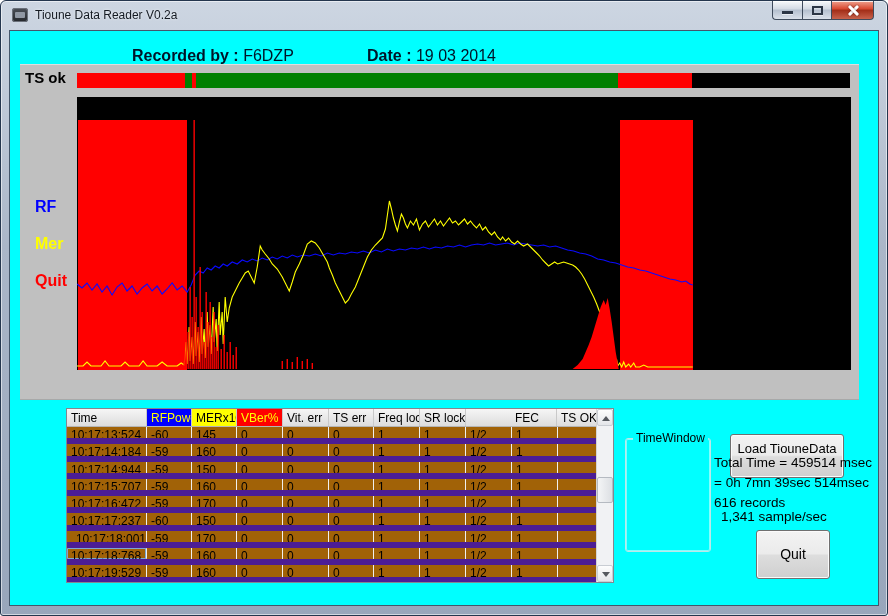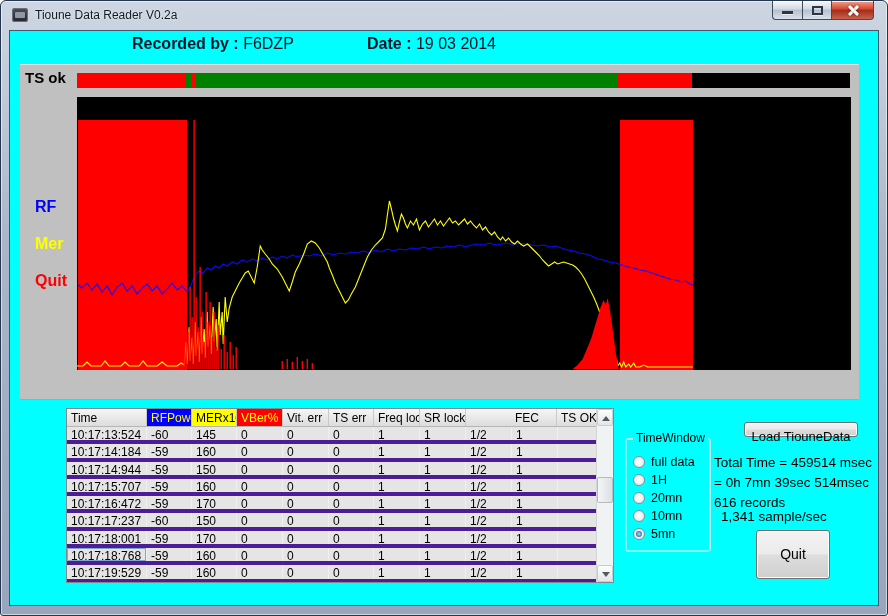--- a/index.html
+++ b/index.html
@@ -35,40 +35,40 @@
   .glyph-close { position:absolute; left:15px; top:4px; width:12px; height:11px; }
   .glyph-close i { position:absolute; left:5px; top:-1px; width:3px; height:13px; background:#fff; border-radius:1px; box-shadow:0 0 2px rgba(60,0,0,.7); }
   .glyph-close i.a { transform:rotate(45deg); } .glyph-close i.b { transform:rotate(-45deg); }
 
   .client {
     position:absolute; left:8px; right:8px; top:29px; bottom:9px;
     background:#00ffff; border:1px solid #44566b;
   }
 
   
-  .hdr-group { position:absolute; top:4px; height:22px; font-size:16px; color:#001428; white-space:nowrap; }
+  .hdr-group { position:absolute; top:16px; height:22px; font-size:16px; color:#001428; white-space:nowrap; }
   .hdr-group b { font-weight:bold; }
   .hg-rec { left:122px; } .hg-date { left:357px; } .hg-start { left:582px; }
 
   
   .panel { position:absolute; left:10px; top:33px; width:839px; height:336px; background:#c0c0c0;
            box-shadow:inset 0 1px 0 #dedede, inset 0 -1px 0 #a8a8a8; }
   .ts-label { position:absolute; left:5px; top:5px; font-size:15px; font-weight:bold; color:#000; }
   .ts-bar { position:absolute; left:57px; top:9px; width:773px; height:15px; display:flex; background:#000; }
   .ts-bar div { height:100%; }
   .plot { position:absolute; left:57px; top:33px; width:774px; height:273px; background:#000; }
   .plot svg { display:block; width:774px; height:273px; }
   .trace-label { position:absolute; left:15px; font-size:16px; font-weight:bold; }
   .lbl-rf { top:134px; } .lbl-mer { top:171px; } .lbl-vber { top:208px; }
 
   
   .tablewrap { position:absolute; left:56px; top:377px; width:548px; height:175px;
                background:#fff; border:1px solid #828790; display:flex; }
   .grid { flex:1; overflow:hidden; font-size:12px; color:#000; }
-  .tr { display:flex; height:17.3px; border-bottom:4px solid #4c1d95; background:#e5e5e5; }
+  .tr { display:flex; height:17.3px; border-bottom:6px solid #4c1d95; background:#a16207; }
   .tr.head { height:18px; background:linear-gradient(#f6f6f6,#dcdcdc); border-bottom:1px solid #b5b5b5; }
   .td { padding:1px 0 0 4px; overflow:hidden; white-space:nowrap; border-right:1px solid #efefef; }
   .tr.head .td { border-right:1px solid #c9c9c9; padding-top:2px; }
   .td.fill { flex:1; border-right:none; }
   .td.focused { box-shadow:inset 0 0 0 1px #7da7cf; border-radius:1px; }
 
   .vscroll { width:17px; background:#f1f2f4; border-left:1px solid #d5d5d5; position:relative; }
   .sbtn { position:absolute; left:0; width:16px; height:17px; background:linear-gradient(#fdfdfd,#e4e6e9); border:1px solid #c9cdd3; border-radius:2px; }
   .sbtn.up { top:0; } .sbtn.down { bottom:0; }
   .arr { position:absolute; left:4px; width:0; height:0; border-left:4px solid transparent; border-right:4px solid transparent; }
@@ -76,21 +76,21 @@
   .arr.down { top:6px; border-top:5px solid #55595f; }
   .sthumb { position:absolute; left:0; top:68px; width:16px; height:26px;
             background:linear-gradient(90deg,#f4f5f6,#dcdfe3); border:1px solid #b5bac1; border-radius:2px; }
 
   
   .btn {
     position:absolute; border:1px solid #707070; border-radius:3px; color:#000;
     background:linear-gradient(#f3f3f3, #ebebeb 48%, #dddddd 52%, #cfcfcf);
     box-shadow:inset 0 0 0 1px #fbfbfb; text-align:center; cursor:default;
   }
-  .btn-load { left:720px; top:391px; width:114px; height:15px; font-size:13px; line-height:27px;margin-left:14px; }
+  .btn-load { left:720px; top:403px; width:114px; height:44px; font-size:13px; line-height:27px; }
   .btn-quit { left:746px; top:499px; width:74px; height:49px; font-size:14px; line-height:47px; }
 
   .stat { position:absolute; left:704px; font-size:13.5px; color:#000; white-space:nowrap; }
   .st0 { top:424px; } .st1 { top:444px; } .st2 { top:464px; } .st3 { top:478px; left:711px; }
 
   .groupbox { position:absolute; left:615px; top:407px; width:86px; height:114px;
               border:1px solid #bfe6e6; border-radius:3px; box-shadow:inset 0 0 0 1px rgba(255,255,255,.5); }
   .gb-legend { position:absolute; left:7px; top:-8px; background:#00ffff; padding:0 3px; font-size:12px; color:#000; }
   .radios { position:absolute; left:7px; top:14px; }
   .radio-row { display:flex; align-items:center; height:18px; margin-bottom:0; }
@@ -271,21 +271,21 @@
             <div class="td" style="width: 46px; flex: 0 0 46px;">0</div>
             <div class="td" style="width: 46px; flex: 0 0 46px;">0</div>
             <div class="td" style="width: 45px; flex: 0 0 45px;">0</div>
             <div class="td" style="width: 46px; flex: 0 0 46px;">1</div>
             <div class="td" style="width: 46px; flex: 0 0 46px;">1</div>
             <div class="td" style="width: 46px; flex: 0 0 46px;">1/2</div>
             <div class="td" style="width: 46px; flex: 0 0 46px;">1</div>
             <div class="td fill"></div>
           </div>
           <div class="tr ">
-            <div class="td" style="width: 80px; flex: 0 0 80px;">10:17:18:001</div>
+            <div class="td" style="width: 80px; flex: 0 0 80px; text-align: right;">10:17:18:001</div>
             <div class="td" style="width: 45px; flex: 0 0 45px;">-59</div>
             <div class="td" style="width: 45px; flex: 0 0 45px;">170</div>
             <div class="td" style="width: 46px; flex: 0 0 46px;">0</div>
             <div class="td" style="width: 46px; flex: 0 0 46px;">0</div>
             <div class="td" style="width: 45px; flex: 0 0 45px;">0</div>
             <div class="td" style="width: 46px; flex: 0 0 46px;">1</div>
             <div class="td" style="width: 46px; flex: 0 0 46px;">1</div>
             <div class="td" style="width: 46px; flex: 0 0 46px;">1/2</div>
             <div class="td" style="width: 46px; flex: 0 0 46px;">1</div>
             <div class="td fill"></div>
@@ -330,40 +330,18 @@
 
     <div class="btn btn-load">Load TiouneData</div>
 
     <div class="stat st0">Total Time =  459514 msec</div>
     <div class="stat st1">= 0h 7mn 39sec 514msec</div>
     <div class="stat st2">616 records</div>
     <div class="stat st3">1,341 sample/sec</div>
 
     <div class="groupbox">
       <div class="gb-legend">TimeWindow</div>
-      <div class="radios" id="radios">
-          <label class="radio-row">
-            <span class="rdot"></span>
-            <span class="rlabel">full data</span>
-          </label>
-          <label class="radio-row">
-            <span class="rdot"></span>
-            <span class="rlabel">1H</span>
-          </label>
-          <label class="radio-row">
-            <span class="rdot"></span>
-            <span class="rlabel">20mn</span>
-          </label>
-          <label class="radio-row">
-            <span class="rdot"></span>
-            <span class="rlabel">10mn</span>
-          </label>
-          <label class="radio-row">
-            <span class="rdot sel"></span>
-            <span class="rlabel">5mn</span>
-          </label>
-        </div>
     </div>
 
     <div class="btn btn-quit">Quit</div>
 
   </div>
 </div>
 
 </body></html>

